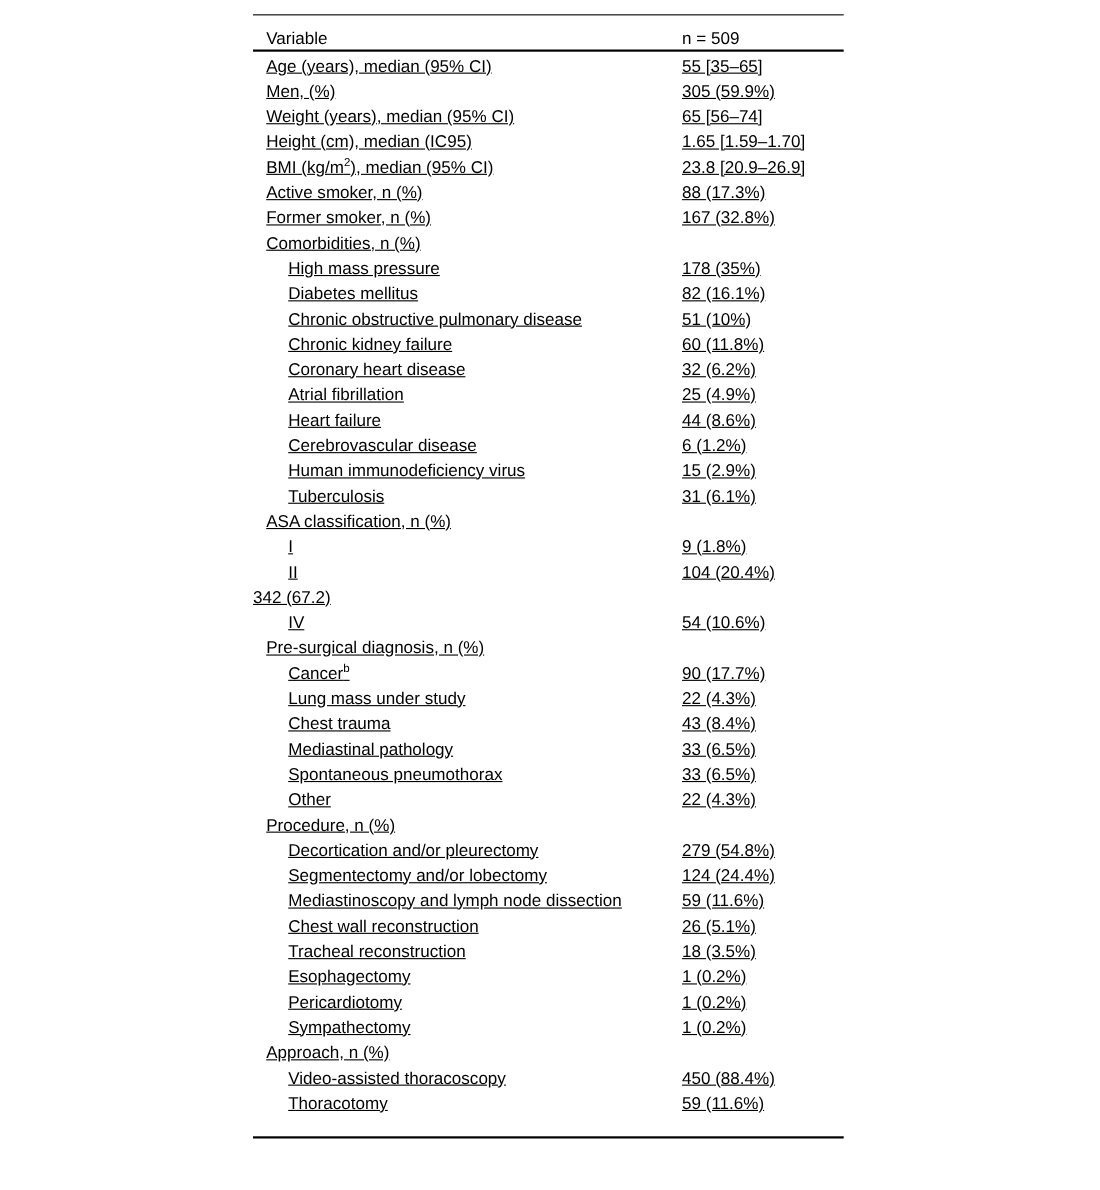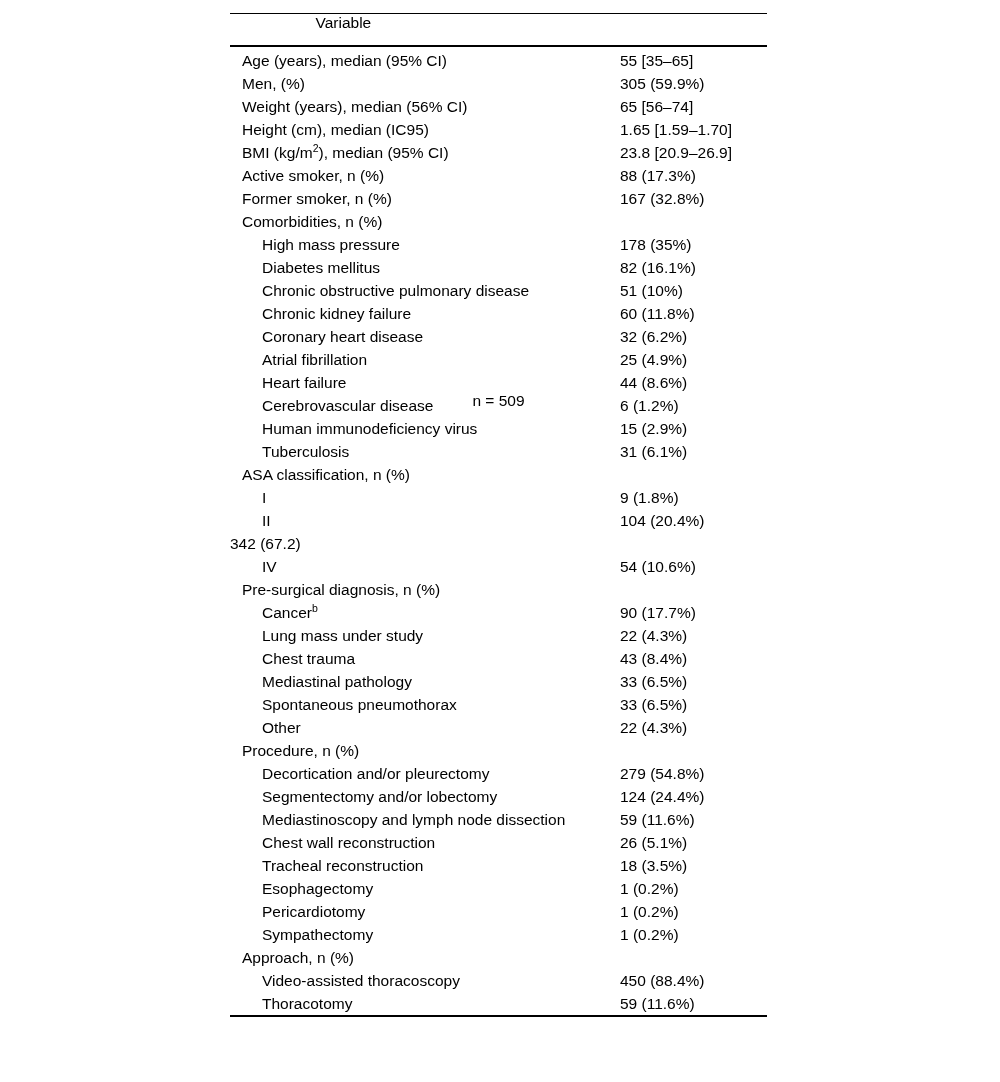--- a/index.html
+++ b/index.html
@@ -16,31 +16,31 @@
     overflow: hidden;
   }
   .table {
     position: absolute;
     left: 230px;
     top: 13px;
     width: 537px;
   }
   .thead {
     display: flex;
-    align-items: center;
+    align-items: flex-end;
     border-top: 1.5px solid #000;
     border-bottom: 2.5px solid #000;
     height: 31px;
     font-size: 15.5px;
-    flex-direction: column;
   }
   .tbody {
     padding-top: 2px;
-    padding-bottom: 0;
+    padding-bottom: 18px;
     border-bottom: 2px solid #000;
+    text-decoration: underline;
   }
   .trow {
     display: flex;
     align-items: center;
     height: 23px;
     font-size: 15.5px;
   }
   .cell { white-space: nowrap; }
   .cell.label {
     width: 378px;
@@ -73,21 +73,21 @@
     <div class="tbody" id="tbody">
         <div class="trow">
           <div class="cell label">Age (years), median (95% CI)</div>
           <div class="cell value">55 [35–65]</div>
         </div>
         <div class="trow">
           <div class="cell label">Men, (%)</div>
           <div class="cell value">305 (59.9%)</div>
         </div>
         <div class="trow">
-          <div class="cell label">Weight (years), median (56% CI)</div>
+          <div class="cell label">Weight (years), median (95% CI)</div>
           <div class="cell value">65 [56–74]</div>
         </div>
         <div class="trow">
           <div class="cell label">Height (cm), median (IC95)</div>
           <div class="cell value">1.65 [1.59–1.70]</div>
         </div>
         <div class="trow">
           <div class="cell label"><span>BMI (kg/m</span><sup>2</sup><span>), median (95% CI)</span></div>
           <div class="cell value">23.8 [20.9–26.9]</div>
         </div>

